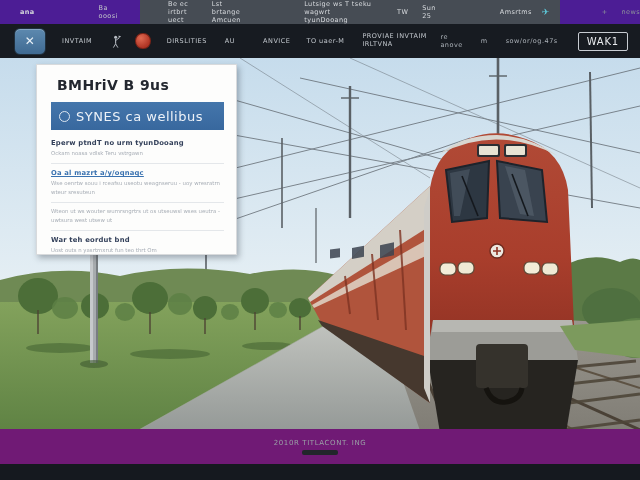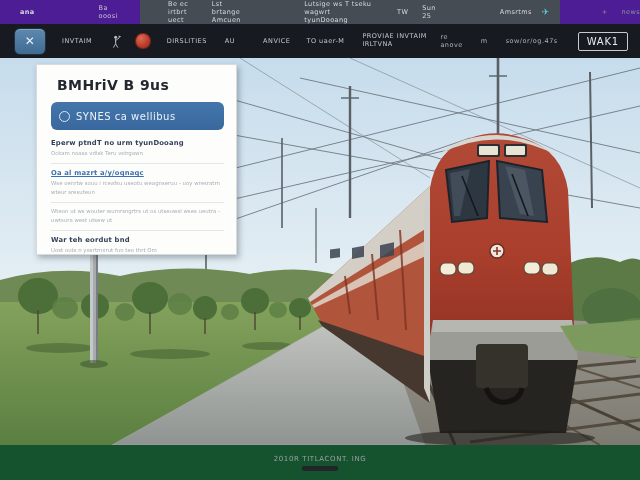--- a/index.html
+++ b/index.html
@@ -72,36 +72,36 @@
     position:absolute;left:36px;top:64px;width:201px;height:191px;z-index:20;
     background:#fdfdfc;border:1px solid #d8dadc;box-sizing:border-box;
     box-shadow:2px 3px 6px rgba(40,50,60,.35);
     padding:8px 10px 6px 12px;
   }
   .card-title{
     font-size:14px;font-weight:bold;color:#23272f;letter-spacing:.4px;margin:4px 0 0 8px;
   }
   .card-banner{
     margin:9px 2px 4px 2px;height:28px;background:linear-gradient(180deg,#4476ab,#38689e);
-    display:flex;align-items:center;padding:0 8px;color:#edf2f8;font-size:10px;letter-spacing:.5px;border-radius:6px;
+    display:flex;align-items:center;padding:0 8px;color:#edf2f8;font-size:13px;letter-spacing:.5px;
   }
   .banner-ico{
     width:9px;height:9px;border-radius:50%;border:1px solid #dde6f0;margin-right:6px;flex:0 0 auto;
     display:flex;align-items:center;justify-content:center;font-size:5px;color:#dde6f0;
   }
   .sec{margin:0 2px;padding:4px 0 6px 0;border-bottom:1px solid #e4e7ea;}
   .sec:last-child{border-bottom:none;}
   .sec h4{
     margin:1px 0 2px 0;font-size:6.8px;color:#33405a;letter-spacing:.2px;font-weight:bold;
   }
   .sec.link h4{color:#3a72b0;text-decoration:underline;}
   .sec p{margin:0;font-size:5.4px;color:#a8aeb6;line-height:1.55;}
   
   .footer{
-    position:absolute;left:0;bottom:0;width:640px;height:35px;background:#14532d;z-index:30;
+    position:absolute;left:0;bottom:16px;width:640px;height:35px;background:#701a75;z-index:30;
     display:flex;flex-direction:column;align-items:center;justify-content:center;
   }
   .footer .copy{color:#9aa0a6;font-size:7px;letter-spacing:.6px;}
   .footer .pill{width:36px;height:5px;background:#22262b;border-radius:2px;margin-top:3px;}
 </style>
 </head>
 <body>
 
 <div class="ubar">
   <span class="brand">ana</span>

